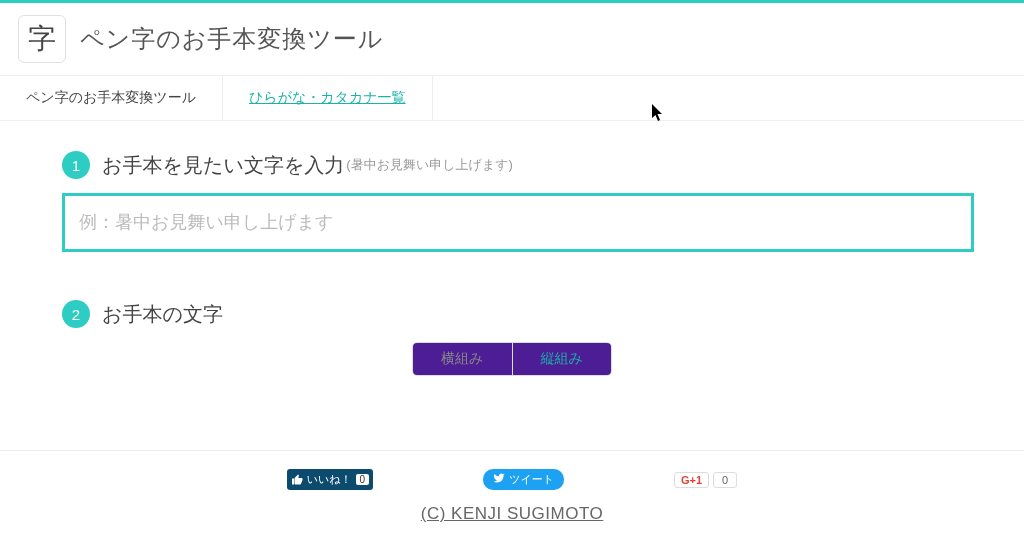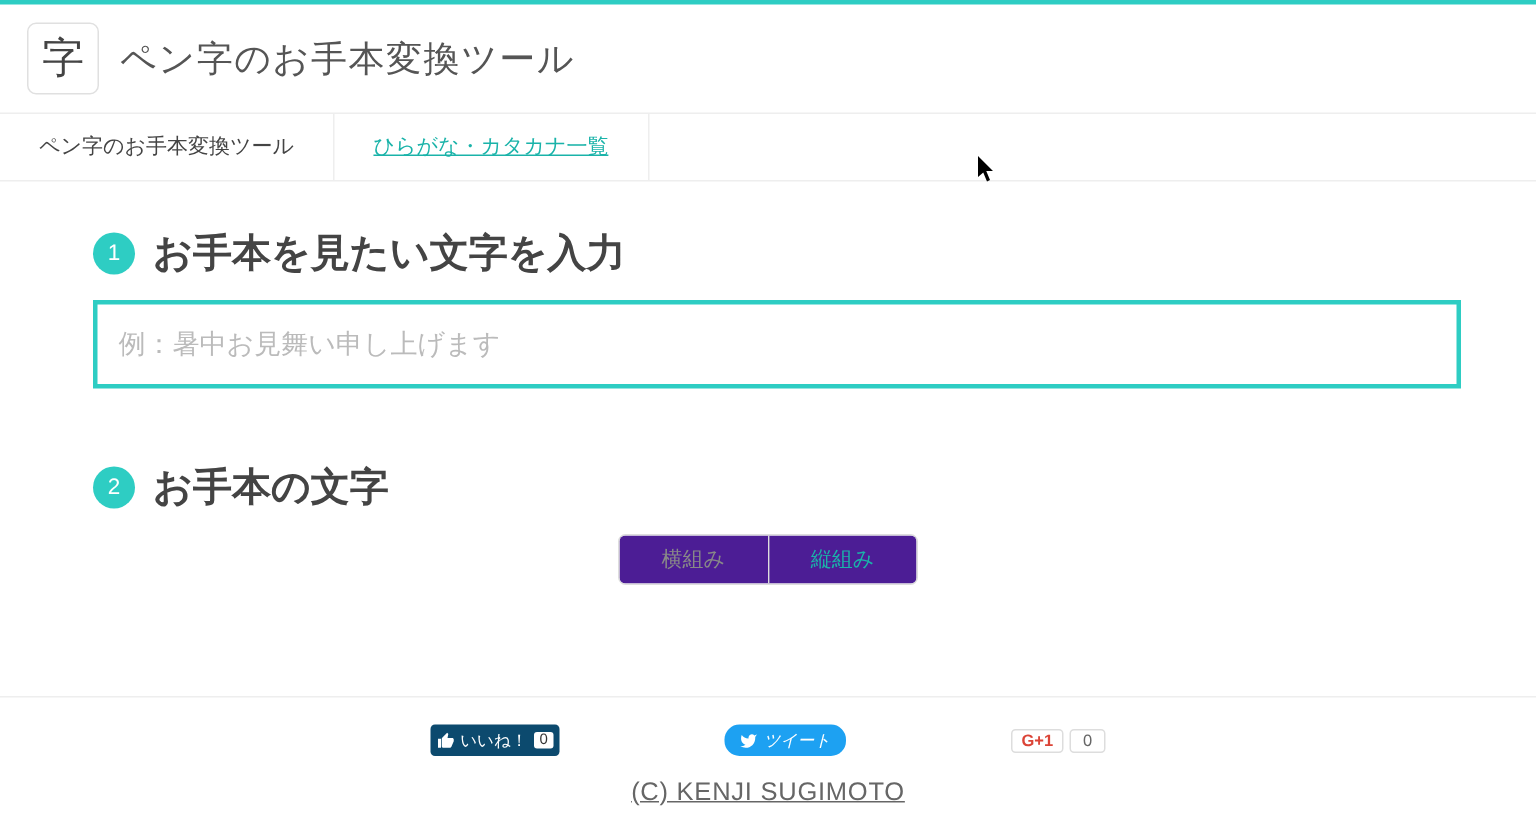--- a/index.html
+++ b/index.html
@@ -9,34 +9,34 @@
     .logo-box { width: 48px; height: 48px; border: 1px solid #e0e0e0; border-radius: 6px; display: flex; align-items: center; justify-content: center; font-family: "Yu Mincho", serif; font-size: 28px; color: #444; margin-right: 14px; }
     .title-block { display: flex; flex-direction: column; }
     .site-title { font-size: 24px; font-weight: 400; color: #555; letter-spacing: 1px; }
     .site-subtitle { font-size: 12px; color: #999; margin-top: 2px; }
     .nav-tabs { display: flex; border-bottom: 1px solid #eee; }
     .nav-tab { padding: 13px 26px; font-size: 14px; color: #444; border-right: 1px solid #eee; cursor: pointer; }
     .nav-tab.link { color: #1ab3a9; text-decoration: underline; }
     .main { max-width: 900px; margin: 0 auto; padding: 30px 0 40px 0; }
     .section-head { display: flex; align-items: center; margin-bottom: 14px; margin-left: 0; }
     .step-badge { width: 28px; height: 28px; border-radius: 50%; background: #2ecdc3; color: #fff; display: inline-flex; align-items: center; justify-content: center; font-size: 15px; margin-right: 12px; }
-    .section-title { font-size: 26px; font-weight: 700; color: #444; }
+    .section-title { font-size: 20px; font-weight: 400; color: #444; }
     .section-hint { font-size: 13px; color: #999; margin-left: 2px; }
     .text-input { width: 912px; border: 3px solid #2ecdc3; padding: 16px 14px; font-size: 18px; color: #444; outline: none; display: block; margin: 0 0 48px 0; }
     .text-input::placeholder { color: #bbb; }
     .segmented { display: flex; width: 200px; margin: 8px auto 0 auto; border: 1px solid #ddd; border-radius: 5px; overflow: hidden; }
     .seg-btn { flex: 1; text-align: center; padding: 7px 0; font-size: 14px; background: #4c1d95; cursor: pointer; }
     .seg-btn.inactive { color: #888; border-right: 1px solid #ddd; }
     .seg-btn.active { color: #1ab3a9; font-weight: 500; }
     .footer { border-top: 1px solid #eee; margin-top: 34px; padding-top: 18px; text-align: center; }
     .social-row { display: flex; justify-content: center; gap: 110px; align-items: center; margin-bottom: 14px; }
     .fb-btn { display: inline-flex; align-items: center; background: #0c4a6e; color: #fff; font-size: 11px; padding: 3px 4px; border-radius: 3px; cursor: pointer; }
     .fb-thumb { width: 12px; height: 12px; margin-right: 4px; display: inline-flex; }
     .fb-count { background: #fff; color: #333; border-radius: 2px; padding: 0 4px; margin-left: 4px; font-size: 10px; }
-    .tw-btn { display: inline-flex; align-items: center; background: #1DA1F2; color: #fff; font-size: 11px; padding: 3px 10px; border-radius: 10px; cursor: pointer; font-style: italic; }
+    .tw-btn { display: inline-flex; background: #1DA1F2; color: #fff; font-size: 11px; padding: 3px 10px; border-radius: 10px; cursor: pointer; }
     .tw-bird { width: 12px; height: 12px; margin-right: 4px; display: inline-flex; }
     .gp-wrap { display: inline-flex; align-items: center; }
     .gp-btn { display: inline-flex; align-items: center; border: 1px solid #ddd; border-radius: 3px; padding: 1px 6px; font-size: 11px; cursor: pointer; }
     .gp-g { color: #db4437; font-weight: bold; }
     .gp-plus { color: #db4437; font-weight: bold; }
     .gp-count { border: 1px solid #ddd; border-radius: 3px; padding: 1px 8px; font-size: 11px; margin-left: 4px; color: #666; }
     .copyright { font-size: 17px; color: #666; text-decoration: underline; cursor: pointer; letter-spacing: 0.5px; }
     .cursor-icon { position: absolute; left: 652px; top: 104px; pointer-events: none; }
   </style>
 </head>
@@ -54,20 +54,21 @@
 <div class="nav-tabs">
   <div class="nav-tab">ペン字のお手本変換ツール</div>
   <div class="nav-tab link">ひらがな・カタカナ一覧</div>
 </div>
 
 <div class="main">
 
   <div class="section-head">
     <span class="step-badge">1</span>
     <span class="section-title">お手本を見たい文字を入力</span>
+    <span class="section-hint">(暑中お見舞い申し上げます)</span>
   </div>
 
   <input type="text" class="text-input" placeholder="例：暑中お見舞い申し上げます" style="">
 
   <div class="section-head">
     <span class="step-badge">2</span>
     <span class="section-title">お手本の文字</span>
   </div>
 
   <div class="segmented">

